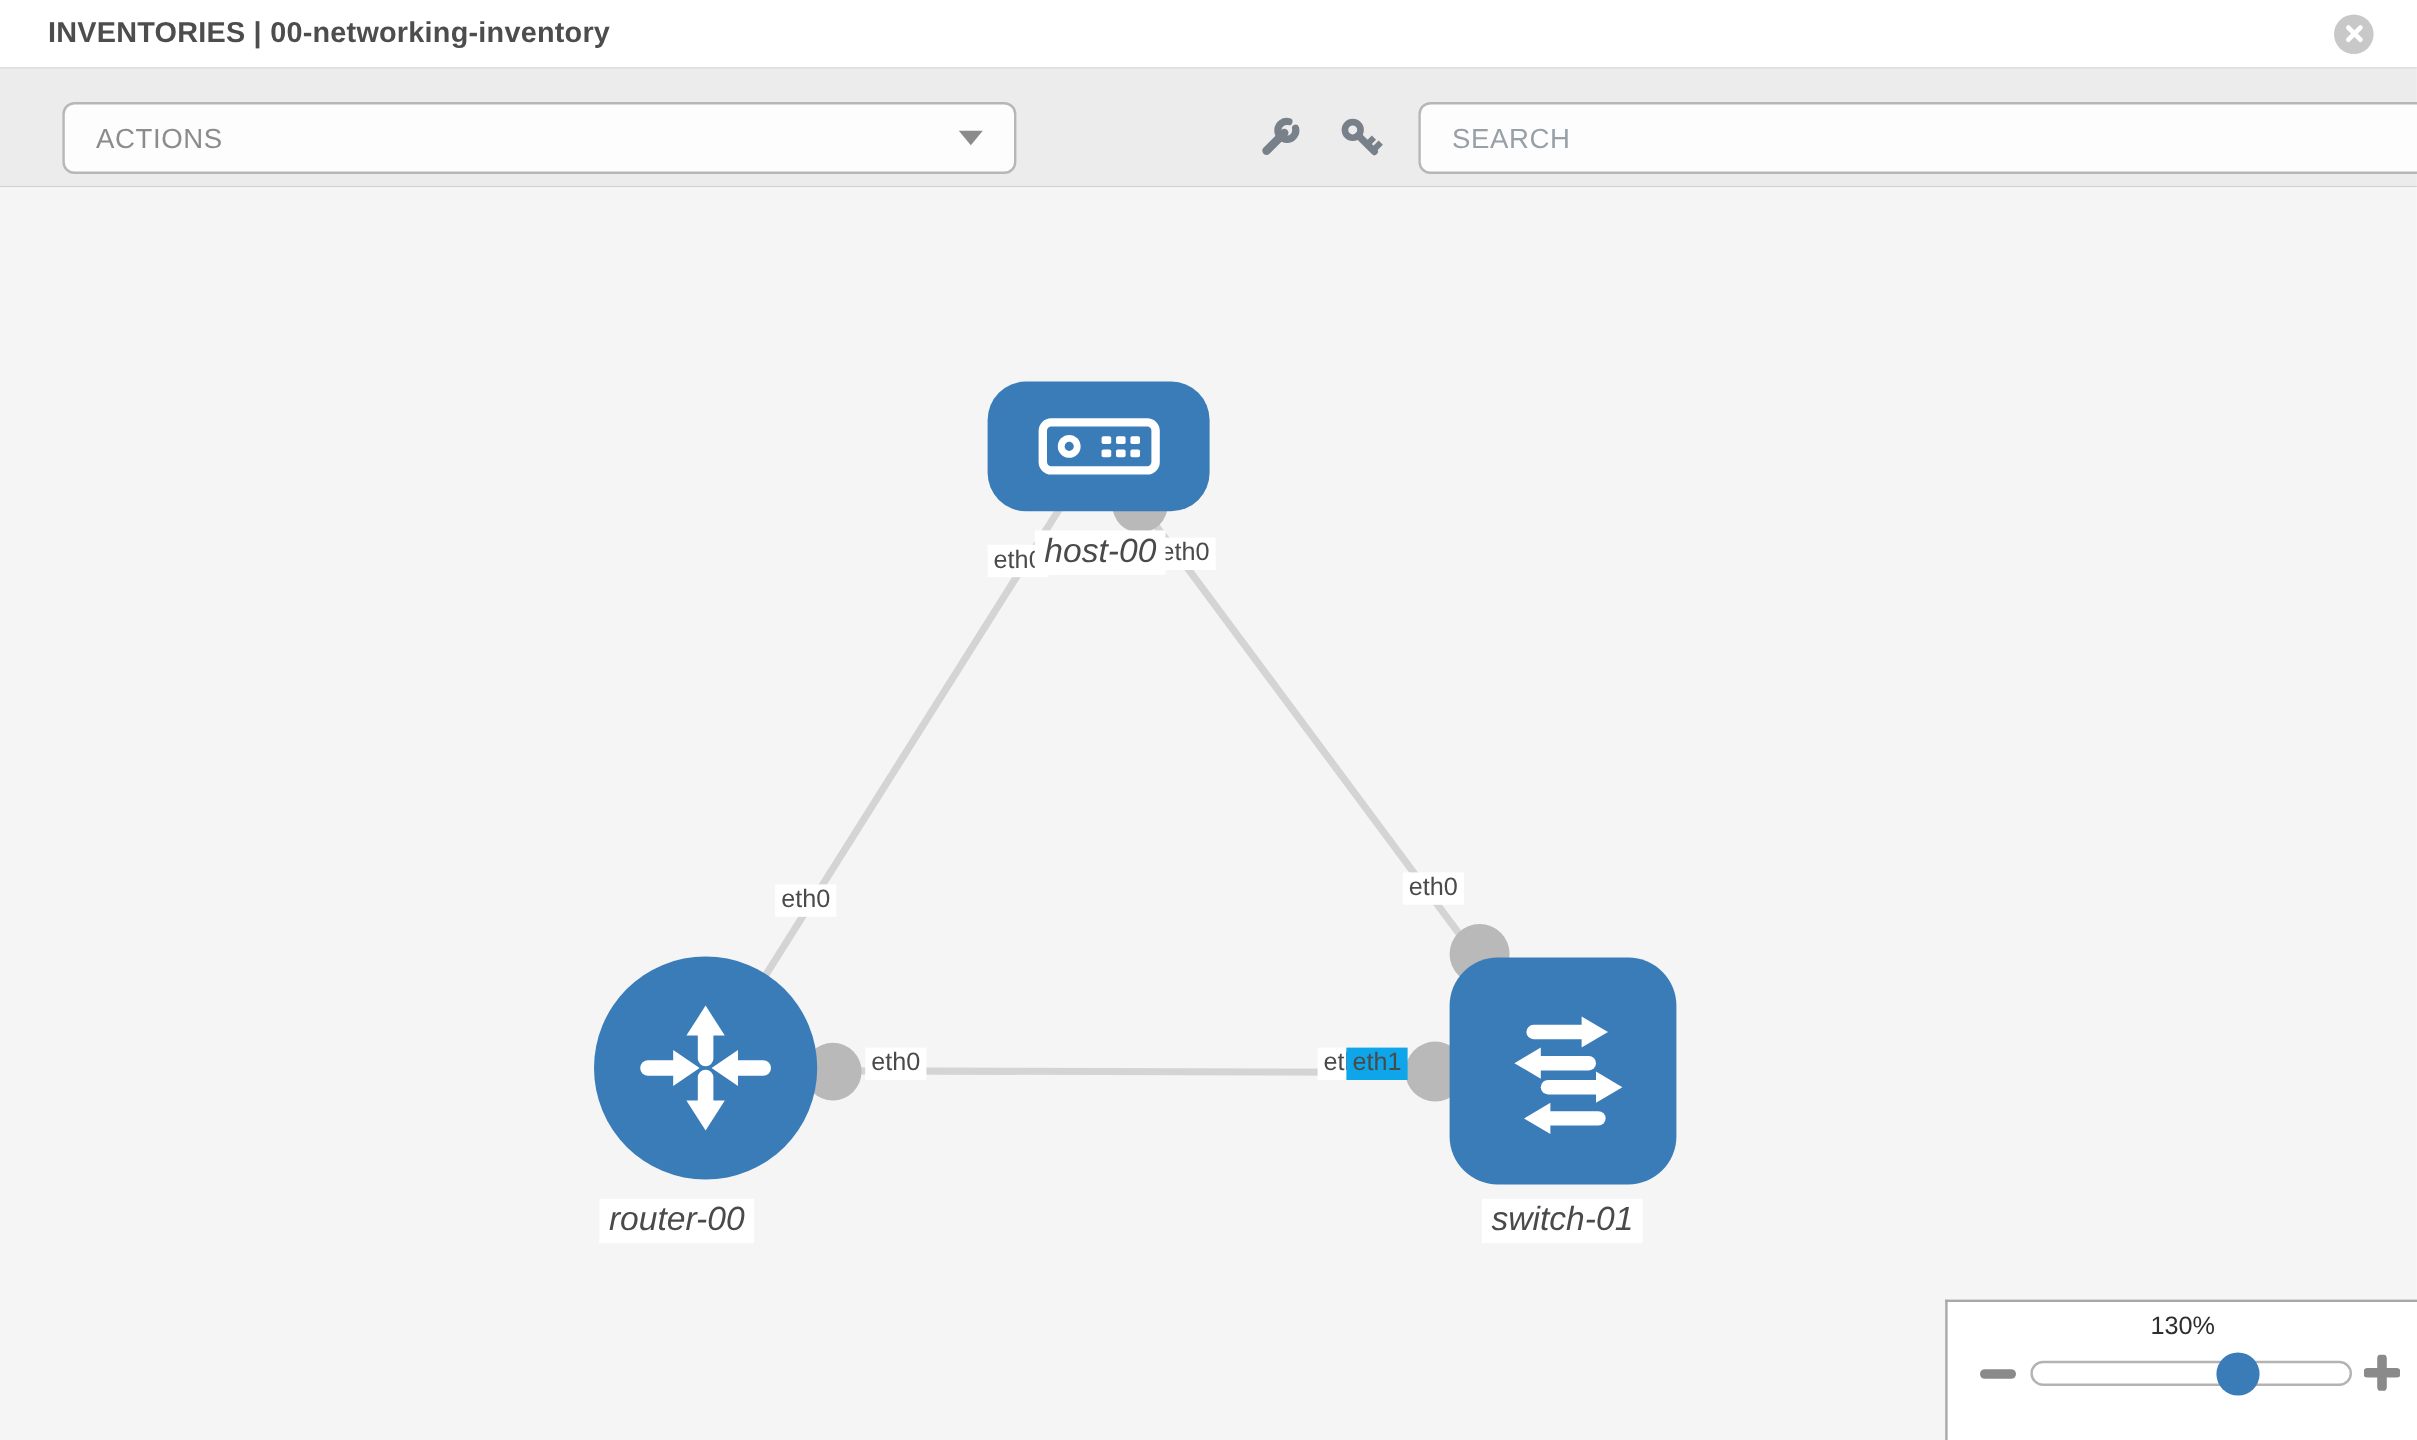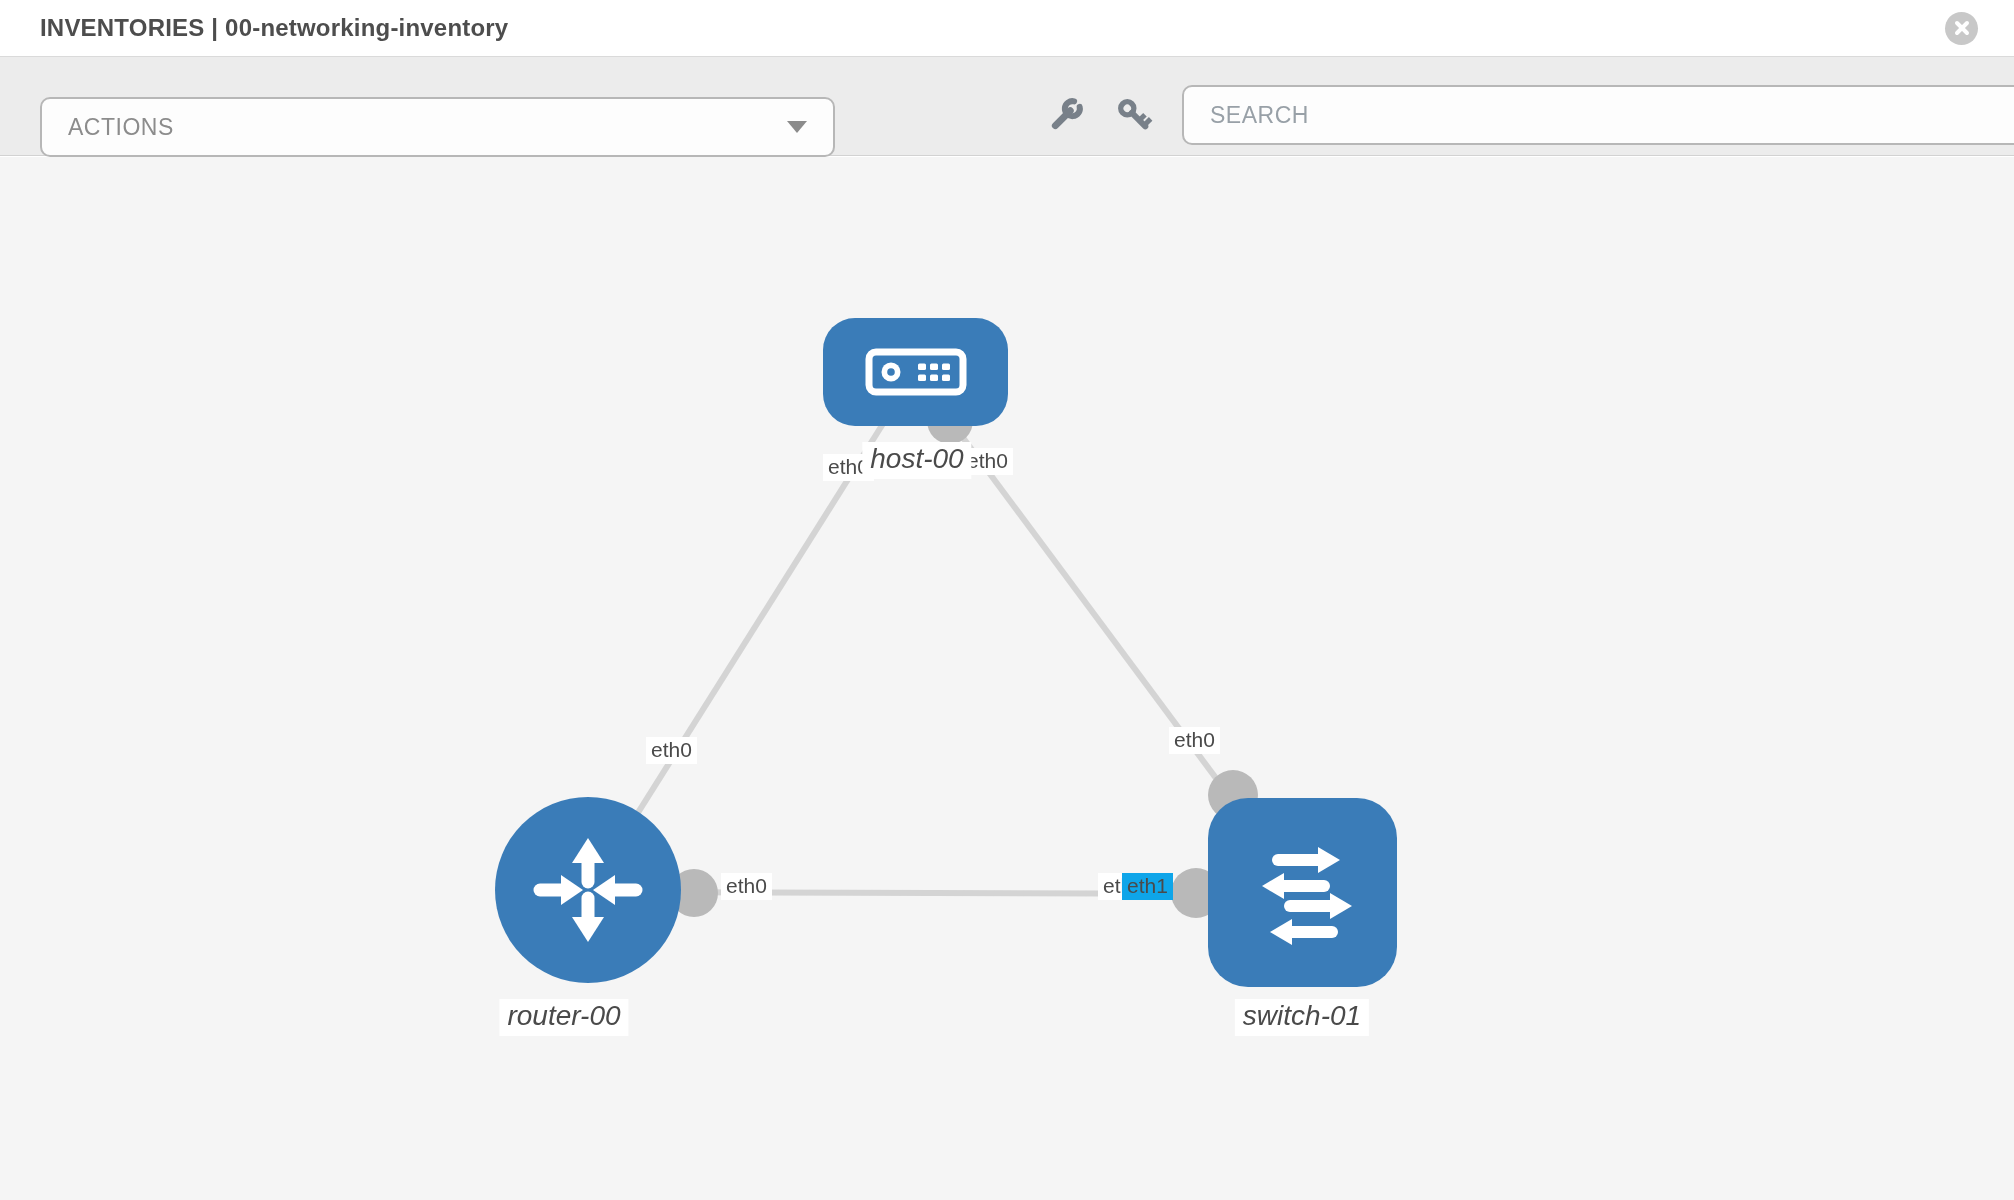--- a/index.html
+++ b/index.html
@@ -13,21 +13,21 @@
   .close-btn { margin-left:auto; width:33px; height:33px; border-radius:50%;
     background:#c8c8c8; border:none; display:flex; align-items:center; justify-content:center;
     cursor:pointer; }
 
   
   .toolbar { position:absolute; left:0; top:56px; width:2014px; height:100px;
     background:#ececec; border-top:1px solid #dadada; border-bottom:1px solid #d2d2d2; }
   .select-box { position:absolute; top:28px; height:60px; background:#fdfdfd;
     border:2px solid #b7b7b7; border-radius:10px; display:flex; align-items:center;
     justify-content:space-between; padding:0 26px; font-size:23px; cursor:pointer; }
-  .actions-box { left:40px; width:795px; color:#8c8c8c; letter-spacing:.5px;margin-top:12px; }
+  .actions-box { left:52px; width:795px; color:#8c8c8c; letter-spacing:.5px; }
   .search-box  { left:1182px; width:908px; color:#98a0a7; letter-spacing:.5px; }
   .caret { width:0; height:0; border-left:10px solid transparent;
     border-right:10px solid transparent; border-top:12px solid #8b8b8b; }
   .tool-icons { position:absolute; left:1046px; top:38px; display:flex; gap:28px; }
   .tool-icon-btn { background:none; border:none; cursor:pointer; width:40px; height:40px; }
 
   
   .canvas { position:absolute; left:0; top:157px; width:2014px; height:1043px;
     background:#f5f5f5; }
   .graph-svg { position:absolute; left:0; top:0; z-index:0; }
@@ -172,13 +172,25 @@
   <div class="iface" style="left:823px;  top:297px;">eth0</div>
   <div class="iface" style="left:646px;  top:580px;">eth0</div>
   <div class="iface" style="left:962px;  top:291px;">eth0</div>
   <div class="iface" style="left:1169px; top:570px;">eth0</div>
   <div class="iface" style="left:721px;  top:716px;">eth0</div>
   <div class="iface" style="left:1098px; top:716px; padding-right:0;">
     <span>eth0</span>
     <span class="iface-front">eth1</span>
   </div>
 
+  <div class="zoom-panel">
+    <div class="zoom-level">130%</div>
+    <button class="zoom-minus"></button>
+    <div class="zoom-track"></div>
+    <button class="zoom-thumb"></button>
+    <button class="zoom-plus">
+      <svg width="30" height="30" viewBox="0 0 30 30">
+        <line x1="15" y1="3" x2="15" y2="27" stroke="#8a8a8a" stroke-width="8" stroke-linecap="round"></line>
+        <line x1="3" y1="15" x2="27" y2="15" stroke="#8a8a8a" stroke-width="8" stroke-linecap="round"></line>
+      </svg>
+    </button>
+  </div>
 </div>
 
 </body></html>

